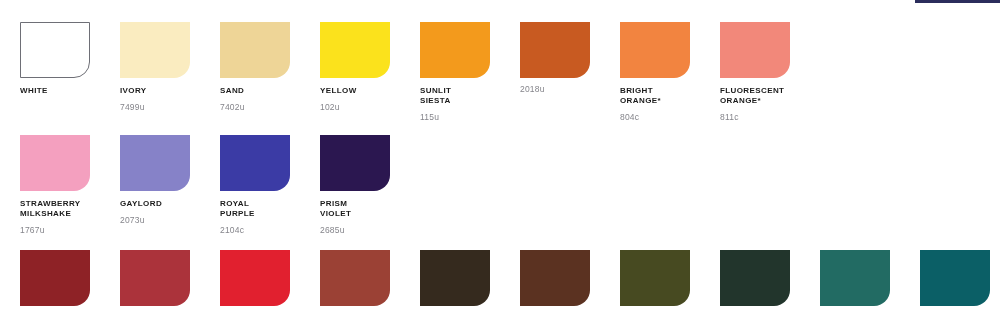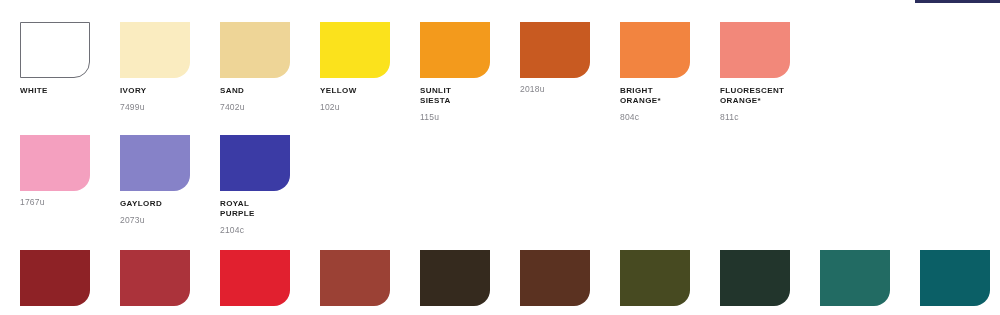--- a/index.html
+++ b/index.html
@@ -126,33 +126,42 @@
 ORANGE*" style="background: rgb(242, 136, 122);"></div>
         <div class="chip-name">FLUORESCENT
 ORANGE*</div>
         <div class="chip-code">811c</div>
       </div>
     </div>
     <div class="row row-2">
       <div class="swatch-cell">
         <div class="chip" title="STRAWBERRY
 MILKSHAKE" style="background: rgb(244, 160, 191);"></div>
+        <div class="chip-name">STRAWBERRY
+MILKSHAKE</div>
         <div class="chip-code">1767u</div>
       </div>
       <div class="swatch-cell">
         <div class="chip" title="GAYLORD" style="background: rgb(134, 130, 200);"></div>
         <div class="chip-name">GAYLORD</div>
         <div class="chip-code">2073u</div>
       </div>
       <div class="swatch-cell">
         <div class="chip" title="ROYAL
 PURPLE" style="background: rgb(59, 59, 165);"></div>
         <div class="chip-name">ROYAL
 PURPLE</div>
         <div class="chip-code">2104c</div>
+      </div>
+      <div class="swatch-cell">
+        <div class="chip" title="PRISM
+VIOLET" style="background: rgb(43, 23, 80);"></div>
+        <div class="chip-name">PRISM
+VIOLET</div>
+        <div class="chip-code">2685u</div>
       </div>
     </div>
     <div class="row row-3">
       <div class="swatch-cell">
         <div class="chip" title="" style="background: rgb(142, 34, 38);"></div>
       </div>
       <div class="swatch-cell">
         <div class="chip" title="" style="background: rgb(171, 51, 59);"></div>
       </div>
       <div class="swatch-cell">

